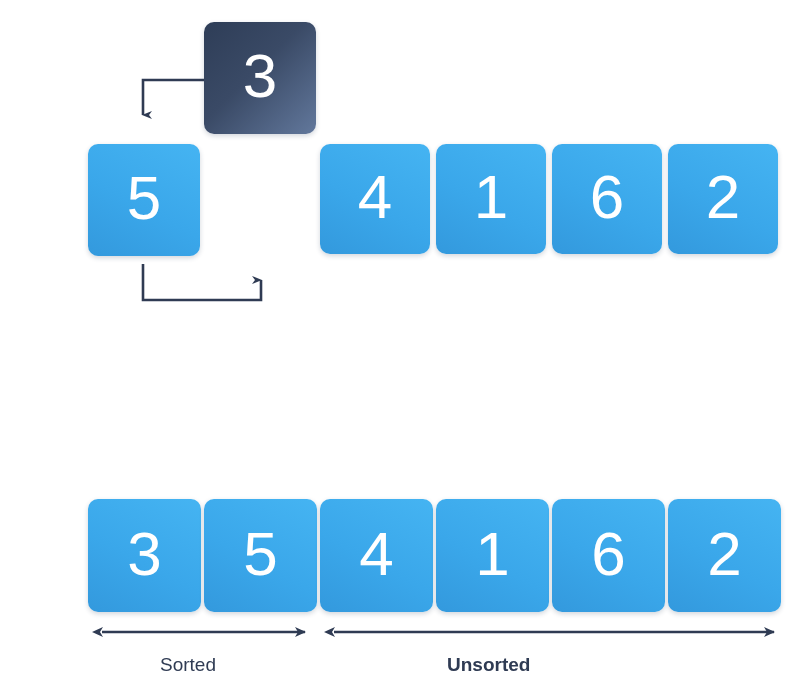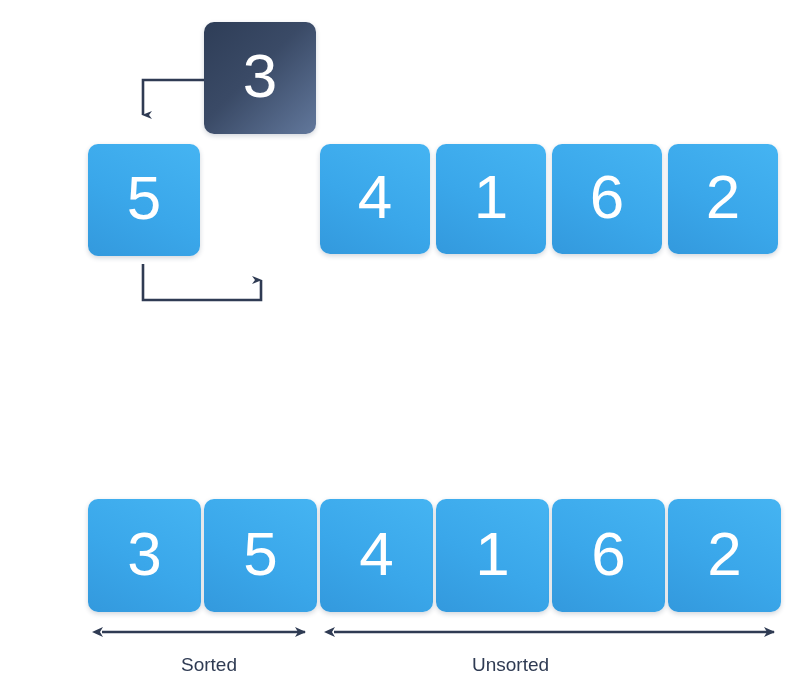--- a/index.html
+++ b/index.html
@@ -131,16 +131,16 @@
   <div class="cell blue" style="left:436px; top:499px; width:113px; height:113px;">
     <span class="num">1</span>
   </div>
   <div class="cell blue" style="left:552px; top:499px; width:113px; height:113px;">
     <span class="num">6</span>
   </div>
   <div class="cell blue" style="left:668px; top:499px; width:113px; height:113px;">
     <span class="num">2</span>
   </div>
 
-  <div class="label" style="left:181px; top:654px;">Sorted</div>
-  <div class="label" style="left:472px; top:654px;">Unsorted</div>
+  <div class="label" style="left:160px; top:654px;">Sorted</div>
+  <div class="label" style="left:447px; top:654px;font-weight:bold;">Unsorted</div>
 
 </div>
 
 </body></html>

